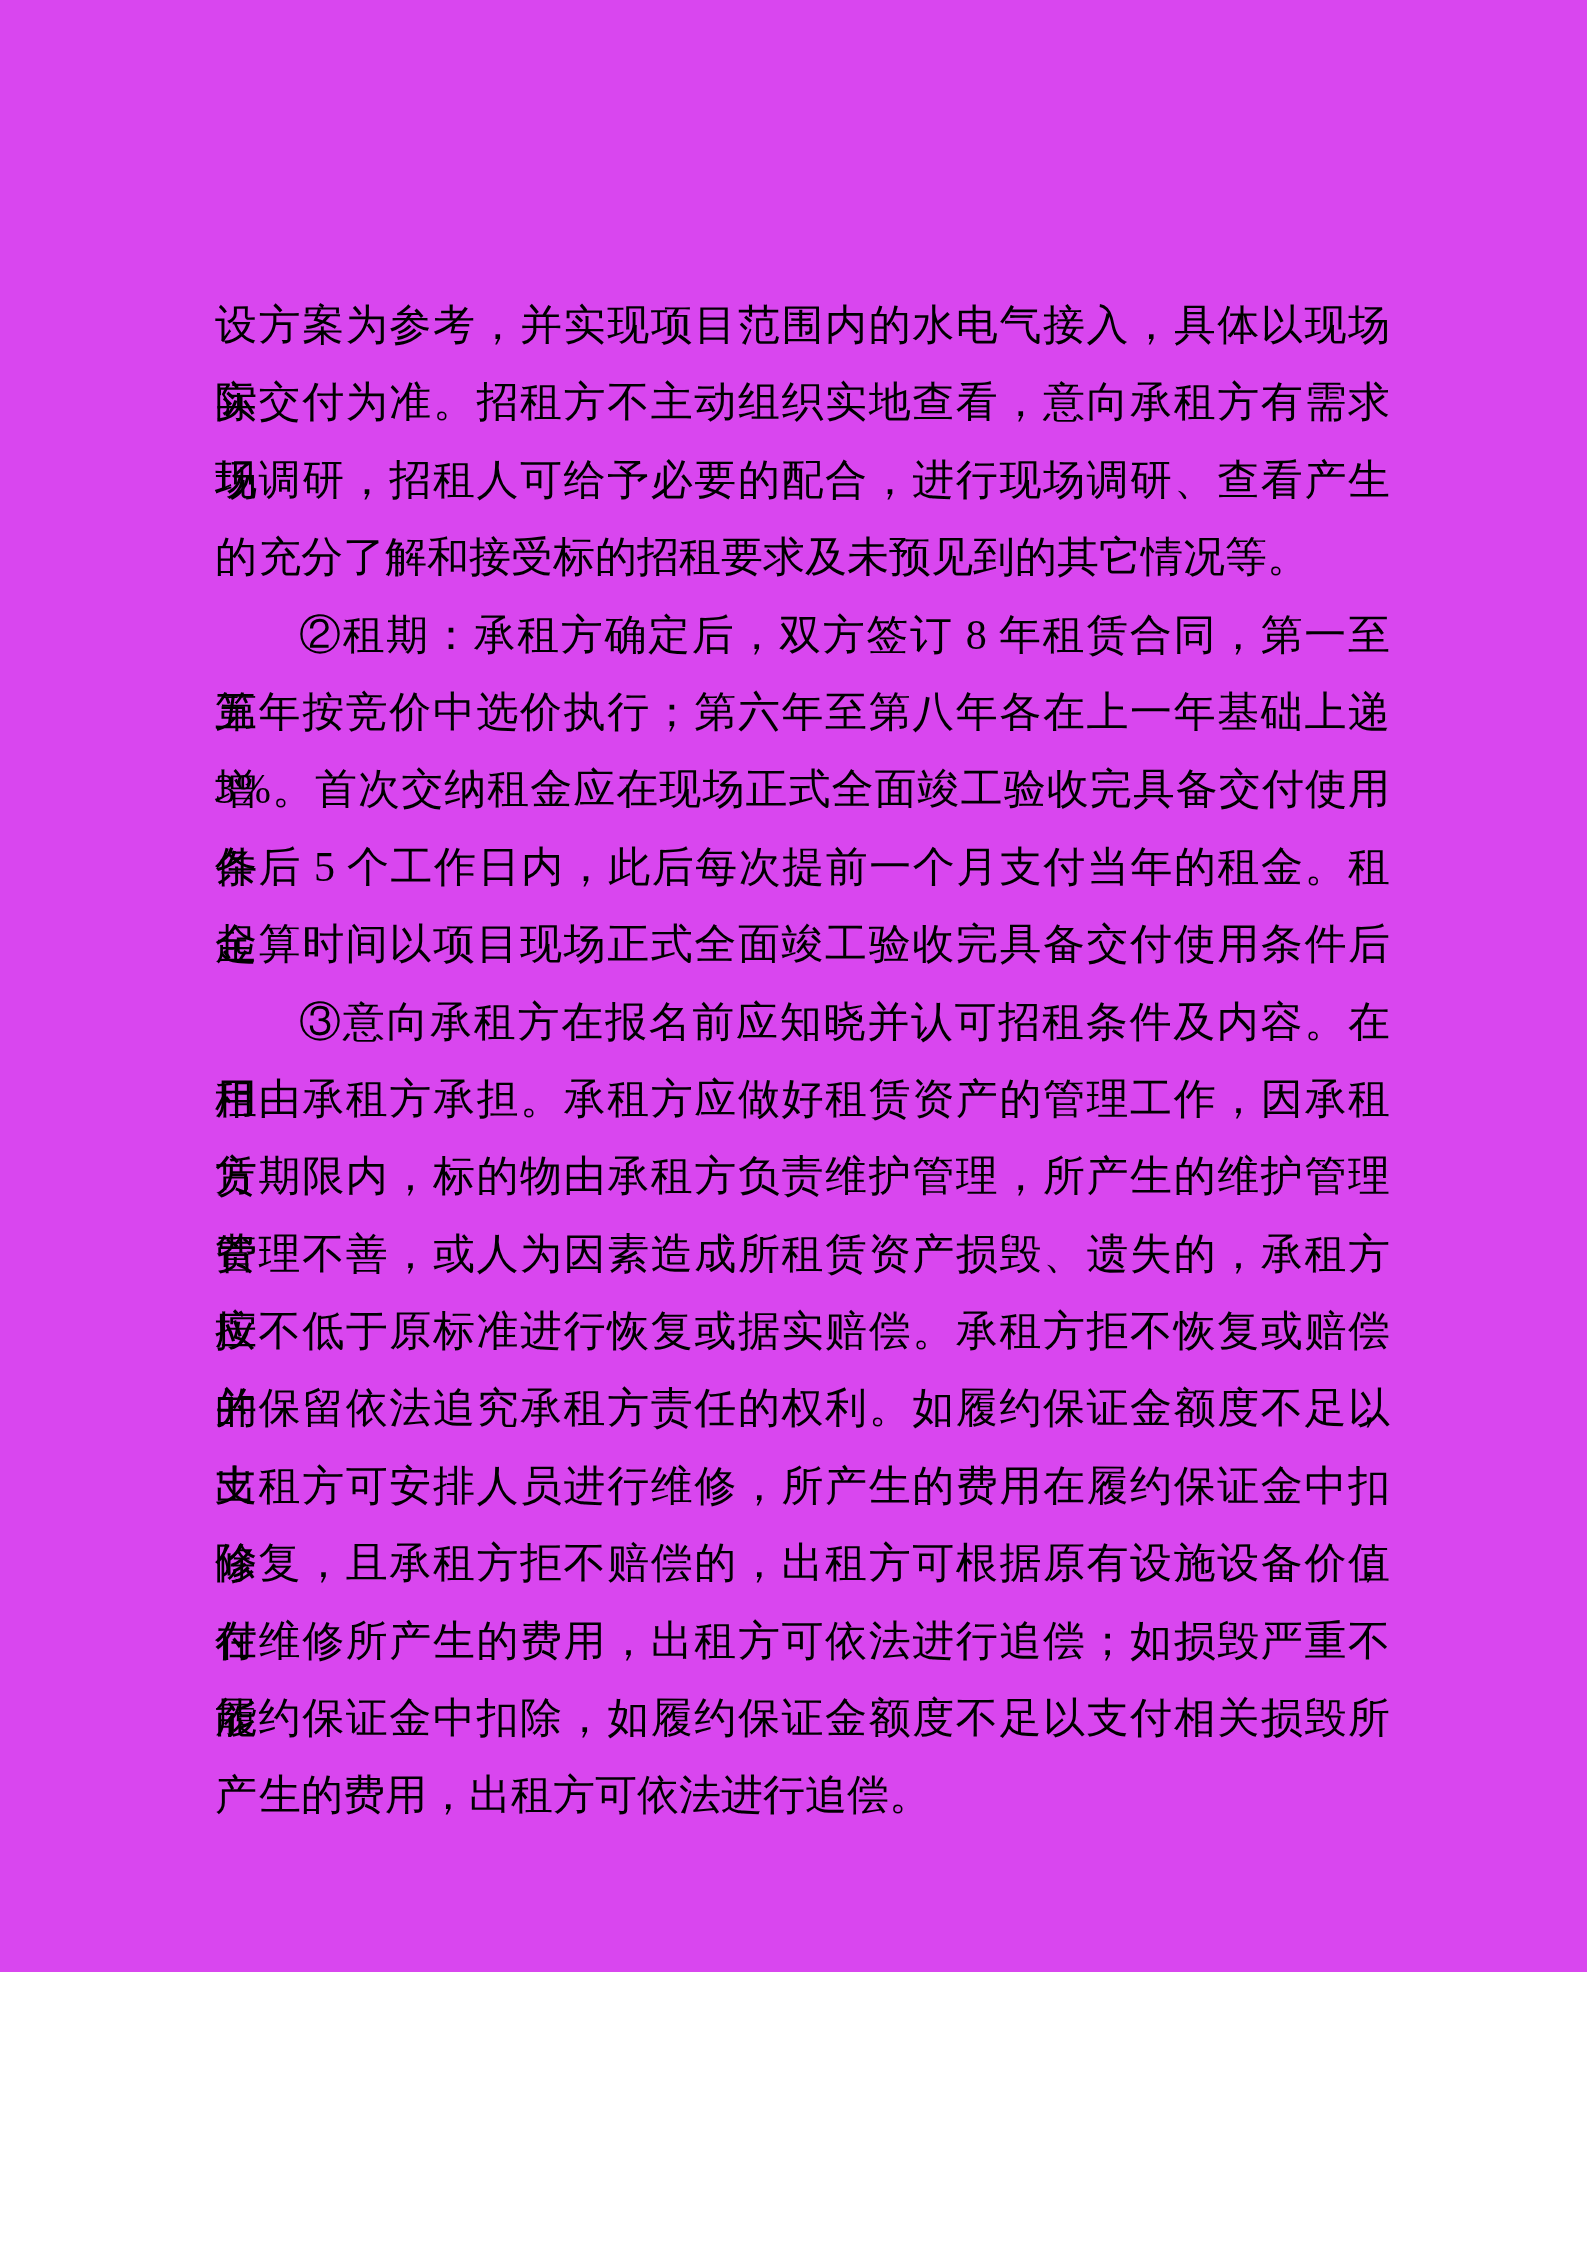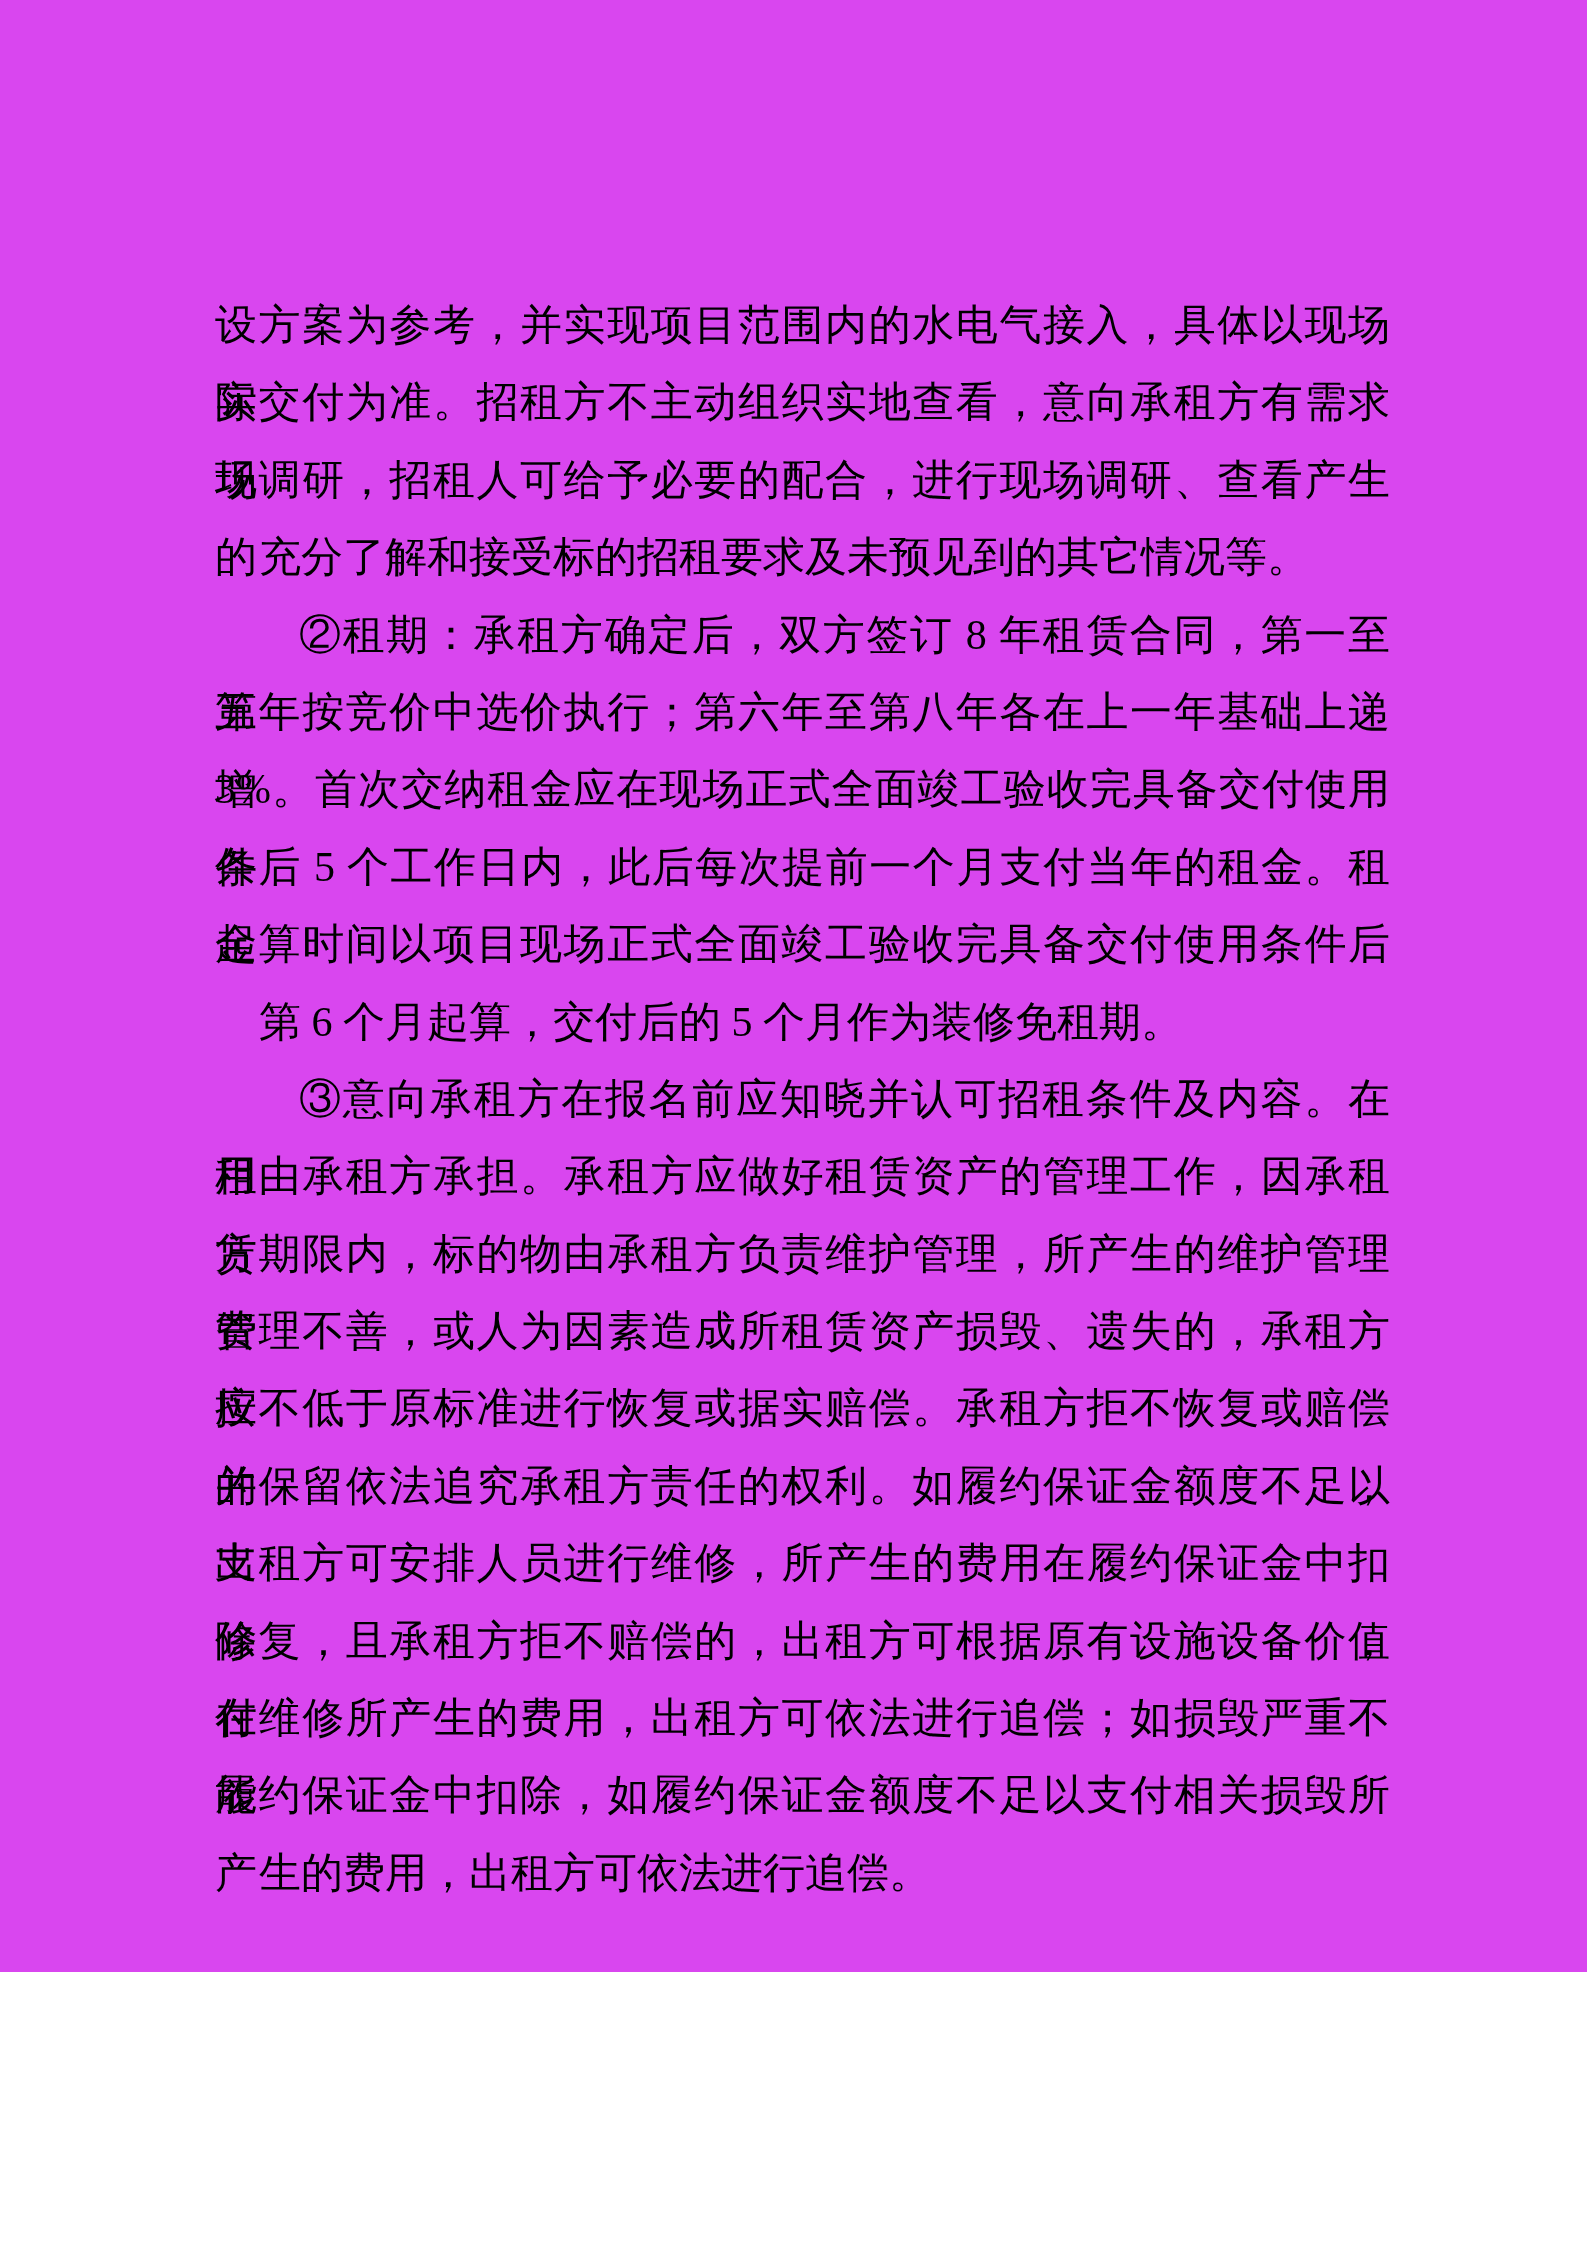--- a/index.html
+++ b/index.html
@@ -66,21 +66,20 @@
         <div class="line justified">际交付为准。招租方不主动组织实地查看，意向承租方有需求现</div>
         <div class="line justified">场调研，招租人可给予必要的配合，进行现场调研、查看产生的</div>
         <div class="line para-end">充分了解和接受标的招租要求及未预见到的其它情况等。</div>
       </div>
       <div class="paragraph">
         <div class="line justified indented">②租期：承租方确定后，双方签订 8 年租赁合同，第一至第</div>
         <div class="line justified">五年按竞价中选价执行；第六年至第八年各在上一年基础上递增</div>
         <div class="line justified">3%。首次交纳租金应在现场正式全面竣工验收完具备交付使用条</div>
         <div class="line justified">件后 5 个工作日内，此后每次提前一个月支付当年的租金。租金</div>
         <div class="line justified">起算时间以项目现场正式全面竣工验收完具备交付使用条件后</div>
-        <div class="line para-end">第 6 个月起算，交付后的 5 个月作为装修免租期。</div>
       </div>
       <div class="paragraph">
         <div class="line justified indented">③意向承租方在报名前应知晓并认可招租条件及内容。在租</div>
         <div class="line justified">用由承租方承担。承租方应做好租赁资产的管理工作，因承租方</div>
         <div class="line justified">赁期限内，标的物由承租方负责维护管理，所产生的维护管理费</div>
         <div class="line justified">管理不善，或人为因素造成所租赁资产损毁、遗失的，承租方应</div>
         <div class="line justified">按不低于原标准进行恢复或据实赔偿。承租方拒不恢复或赔偿的，</div>
         <div class="line justified">并保留依法追究承租方责任的权利。如履约保证金额度不足以支</div>
         <div class="line justified">出租方可安排人员进行维修，所产生的费用在履约保证金中扣除，</div>
         <div class="line justified">修复，且承租方拒不赔偿的，出租方可根据原有设施设备价值在</div>

